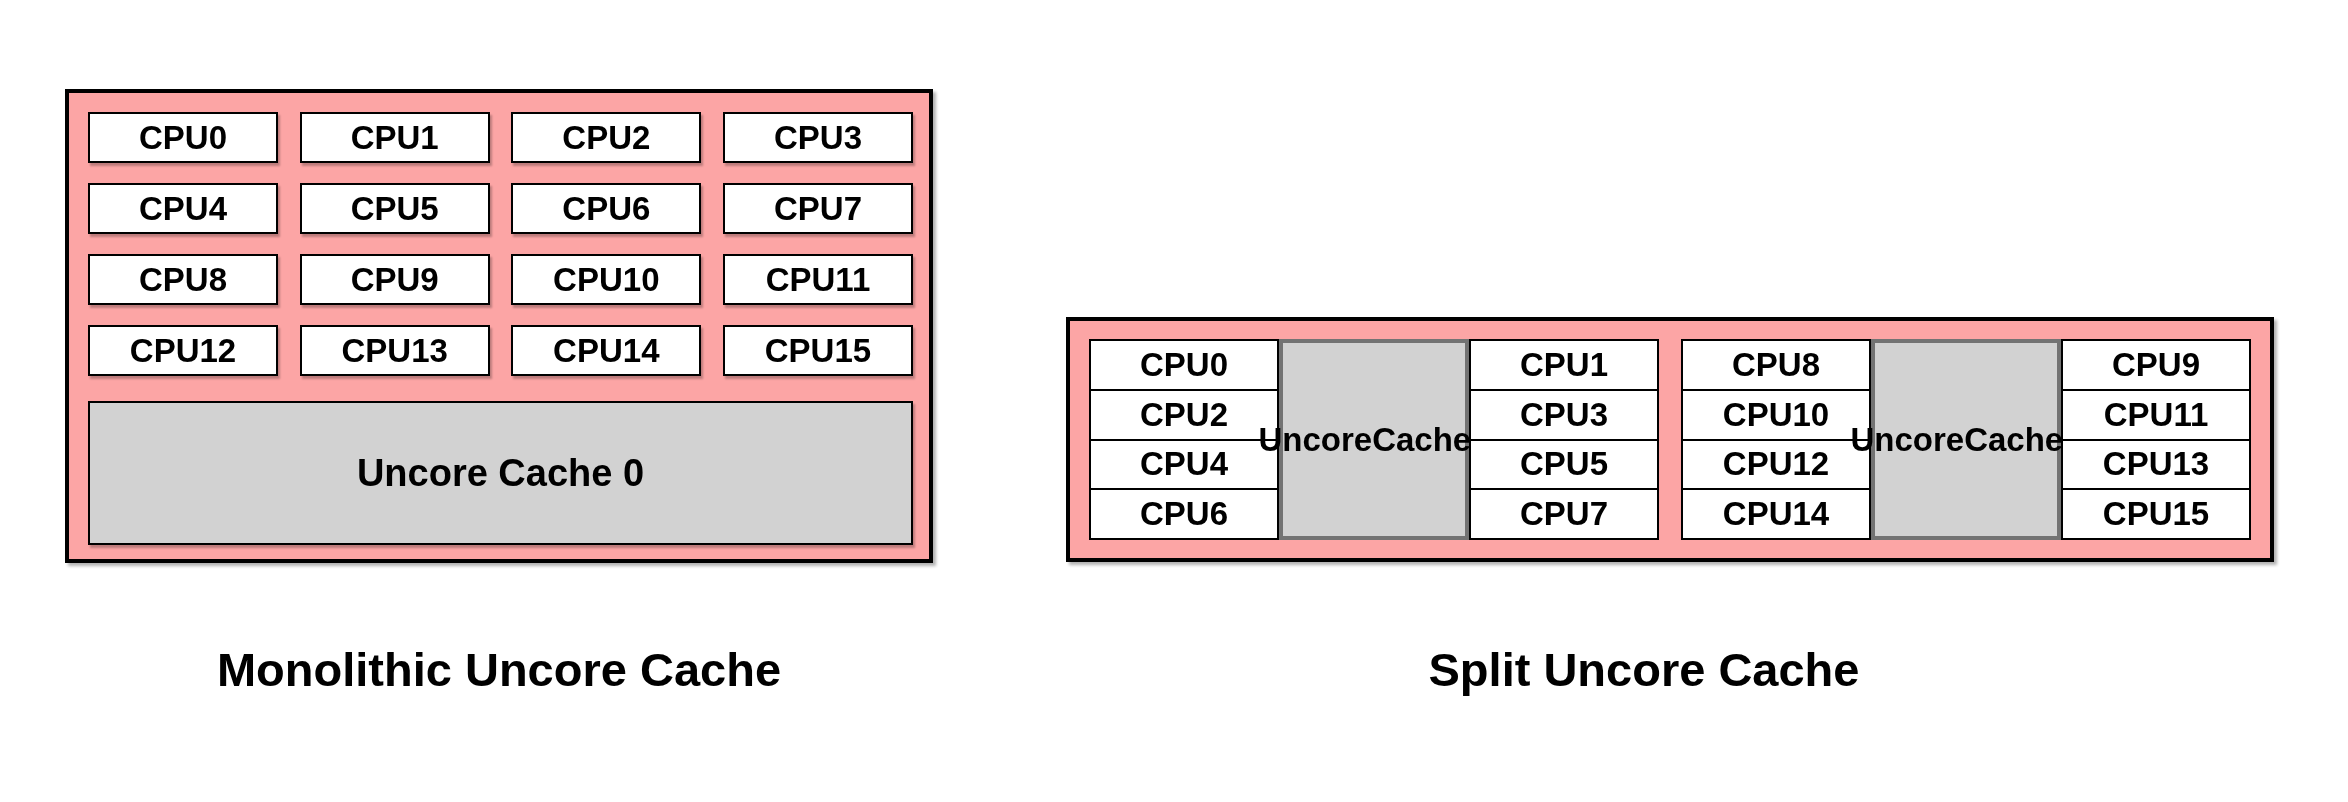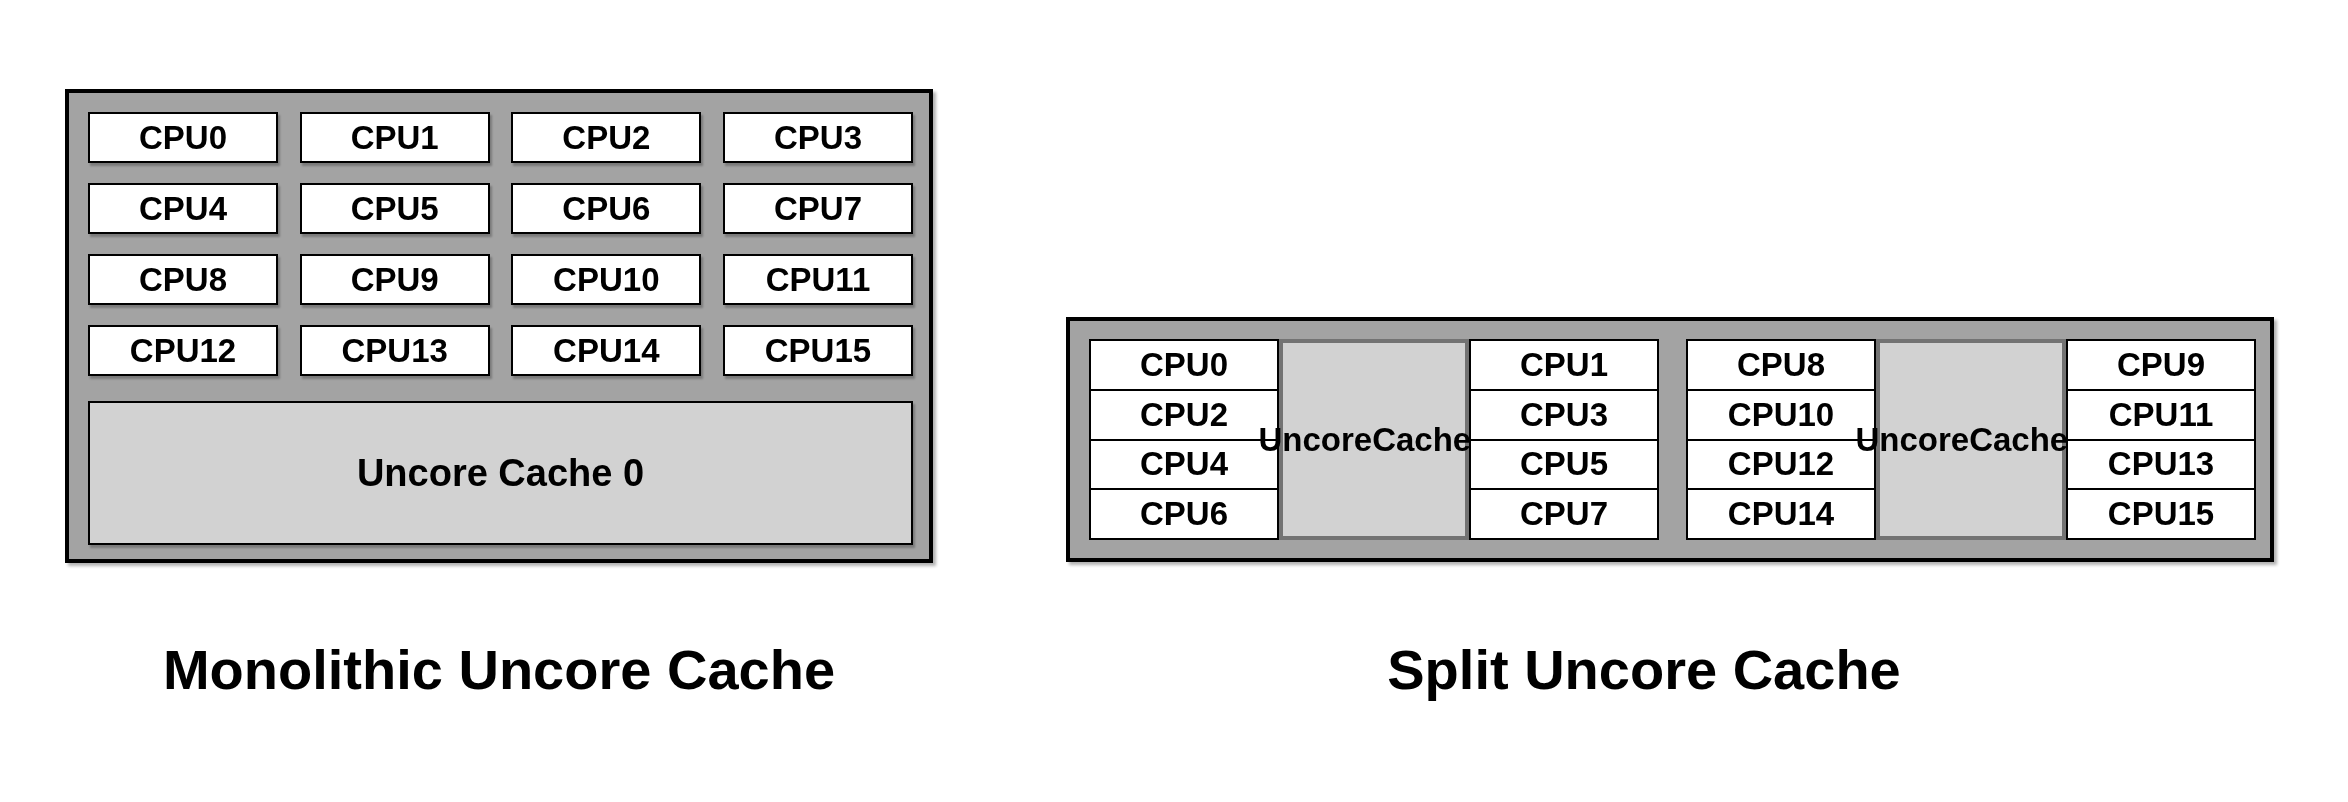--- a/index.html
+++ b/index.html
@@ -15,23 +15,22 @@
     font-weight: bold;
     color: #000000;
     overflow: hidden;
   }
 
   
   .panel {
     position: absolute;
     box-sizing: border-box;
     border: 4px solid #000;
-    background: #a3a3a3;
+    background: #fca5a5;
     box-shadow: 3px 3px 3px rgba(0,0,0,0.30);
-    justify-content: space-between;
   }
   .panel-mono {
     left: 65px;
     top: 89px;
     width: 868px;
     height: 474px;
     padding: 19px 16px 14px 19px;
     display: flex;
     flex-direction: column;
   }
@@ -107,21 +106,21 @@
     justify-content: center;
     font-size: 33px;
     line-height: 45px;
     text-align: center;
   }
 
   
   .caption {
     position: absolute;
     text-align: center;
-    font-size: 56px;
+    font-size: 47px;
     line-height: 56px;
   }
   .caption-mono  { left: 65px;   top: 642px; width: 868px; }
   .caption-split { left: 1040px; top: 642px; width: 1208px; }
 </style>
 </head>
 <body>
 
 <div class="panel panel-mono">
   <div class="cpu-grid">

